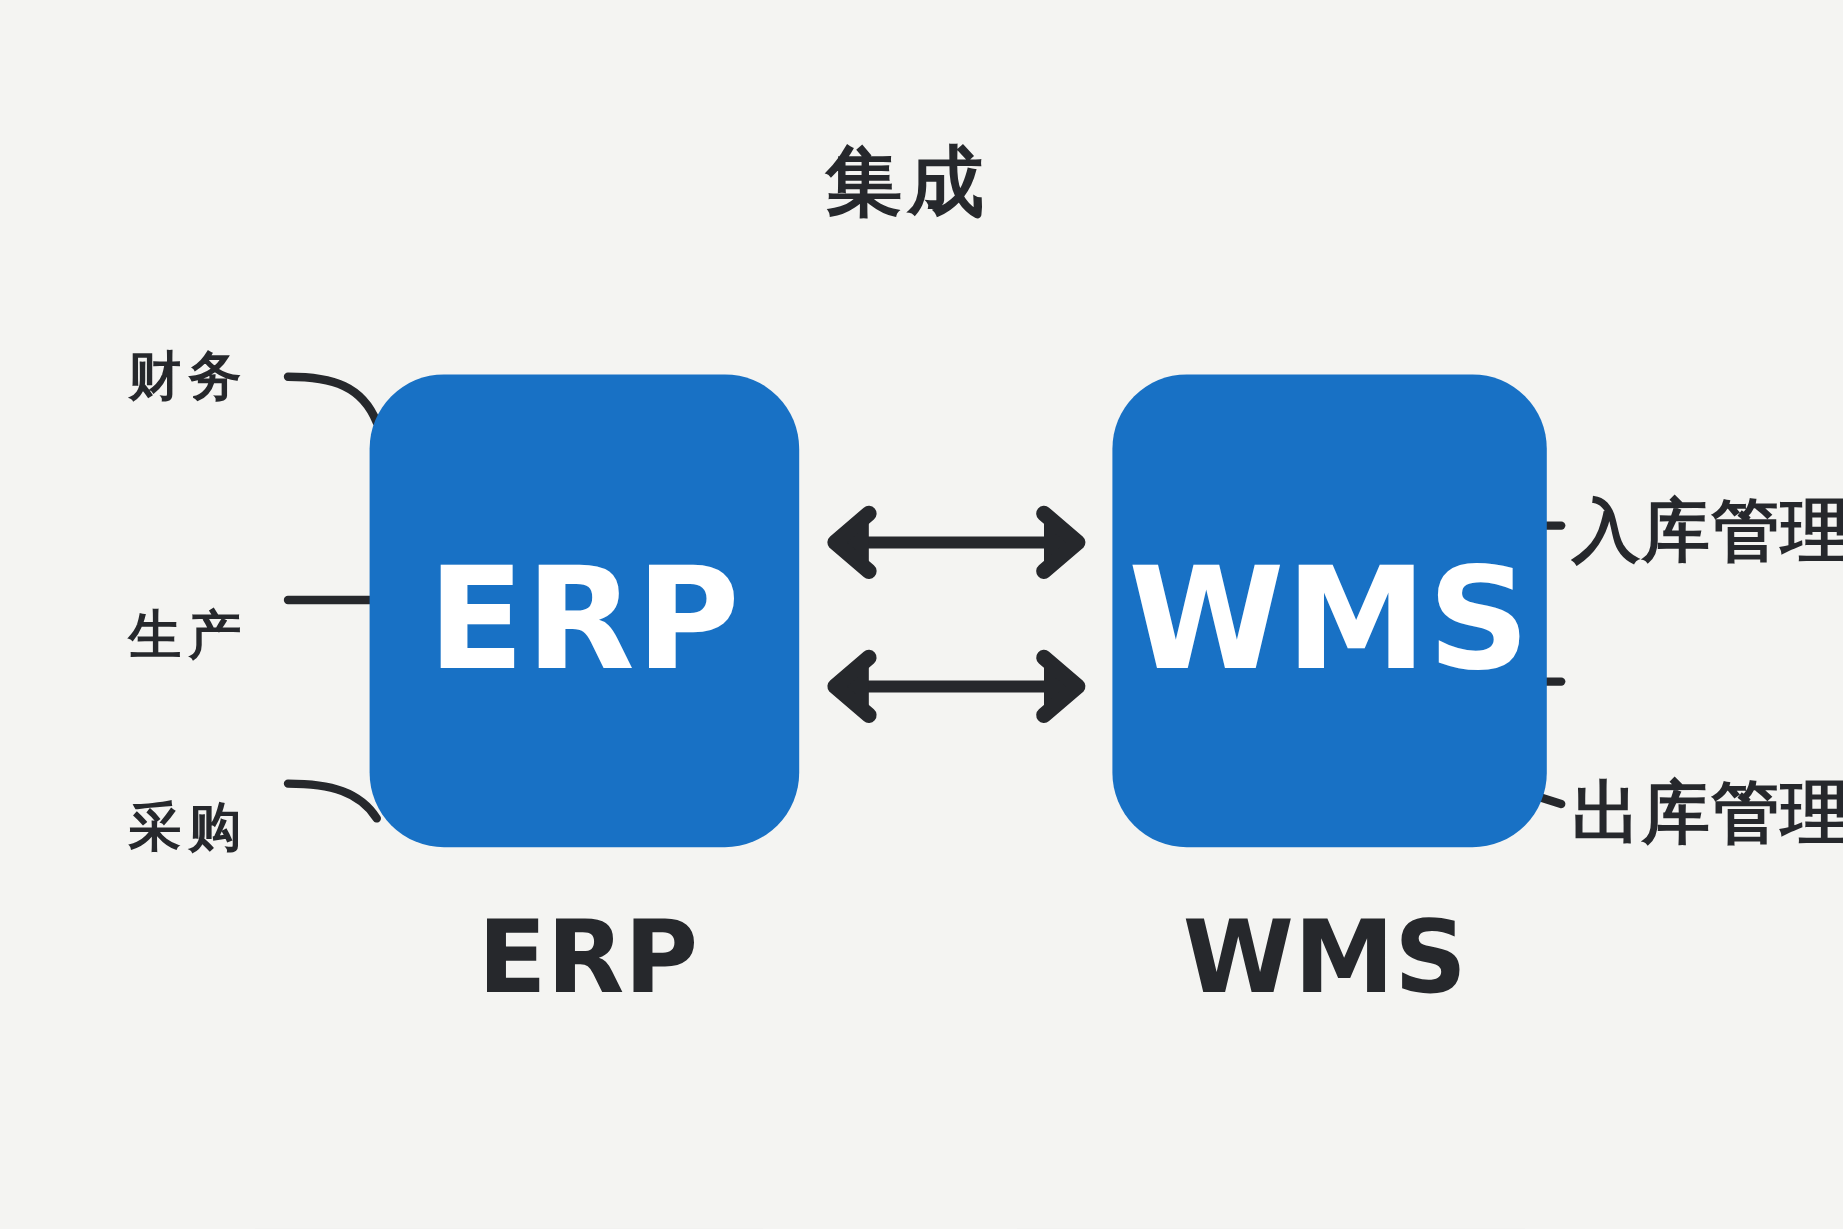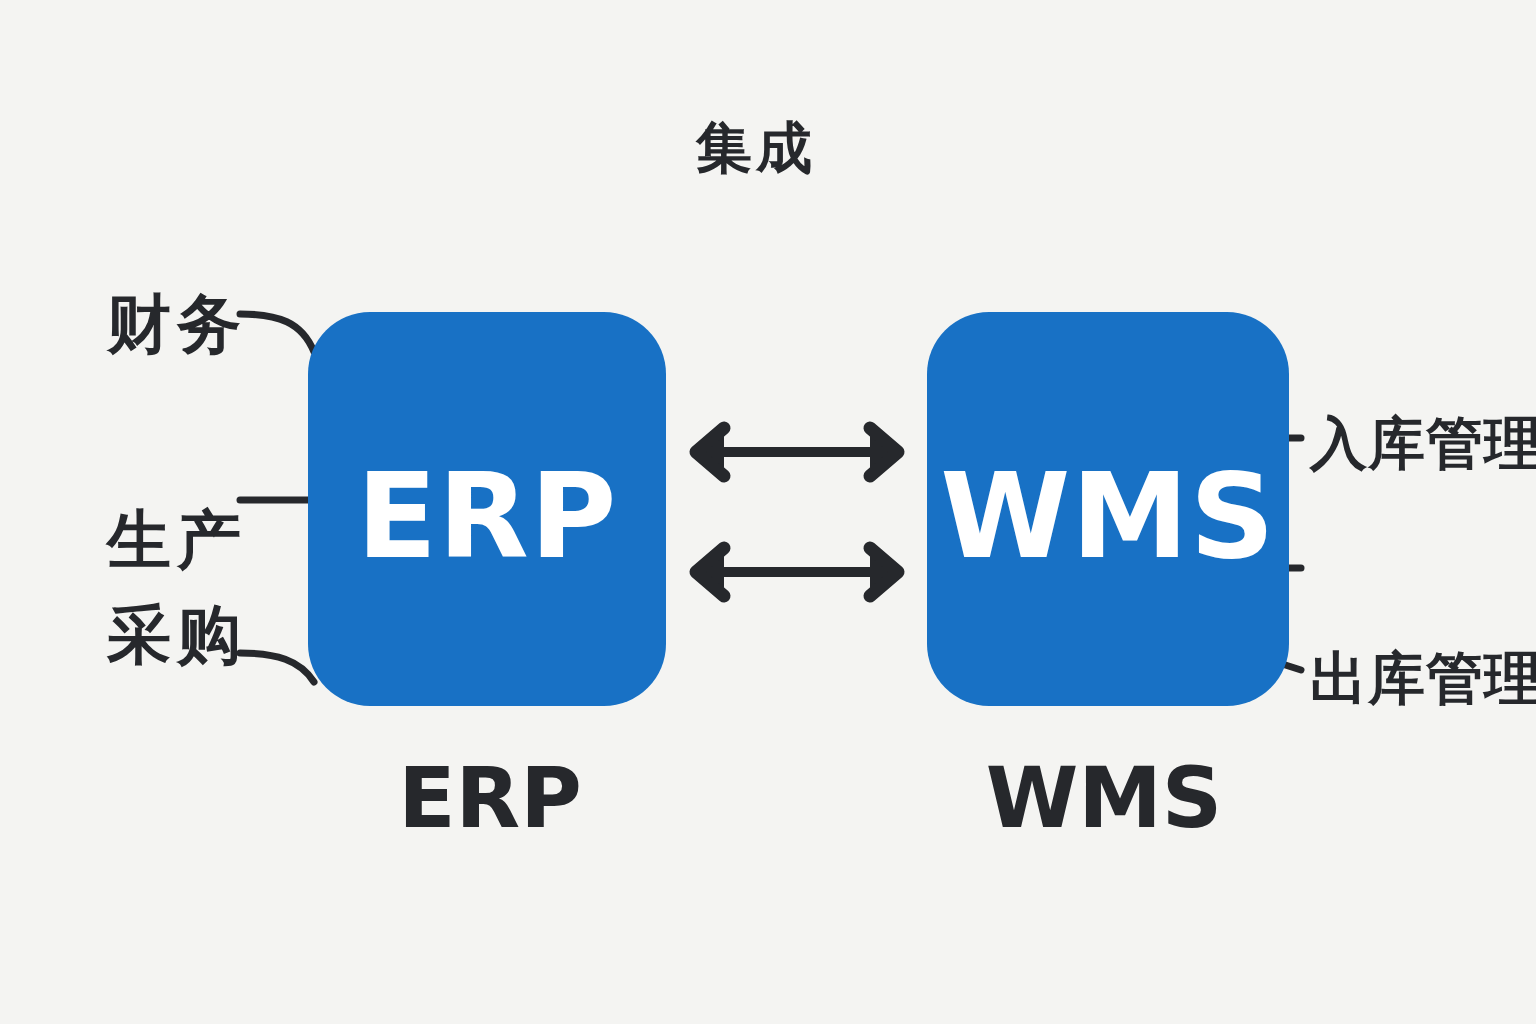--- a/index.html
+++ b/index.html
@@ -21,21 +21,21 @@
   }
   .layer{
     position:absolute;left:0;top:0;z-index:0;
     color:var(--ink);
   }
   .title{
     position:absolute;z-index:2;
     left:756px;top:120px;
     transform:translateX(-50%);
     margin:0;
-    font-size:56px;font-weight:700;
+    font-size:64px;font-weight:700;
     letter-spacing:4px;
     color:var(--ink);
     white-space:nowrap;
     line-height:1;
   }
   .node{
     position:absolute;z-index:1;
     width:358px;height:394px;
     border-radius:62px;
     background:var(--node-blue);
@@ -50,25 +50,25 @@
   }
   .node.erp{left:308px;top:312px;}
   .node.wms{left:927px;top:312px;width:362px;}
   .side-label{
     position:absolute;z-index:2;
     color:var(--ink);
     font-weight:700;
     line-height:1;
     white-space:nowrap;
   }
-  .side-label.left{font-size:64px;letter-spacing:6px;left:107px;}
+  .side-label.left{font-size:44px;letter-spacing:6px;left:107px;}
   .side-label.right{font-size:57px;letter-spacing:1px;left:1310px;}
   .finance{top:292px;}
   .production{top:477px;margin-top:31px;}
-  .procurement{top:603px;}
+  .procurement{top:668px;}
   .inbound{top:415px;}
   .inventory{top:546px;}
   .outbound{top:650px;}
   .caption{
     position:absolute;z-index:2;
     transform:translateX(-50%);
     color:var(--ink);
     font-size:84px;font-weight:700;
     line-height:1;
     white-space:nowrap;

